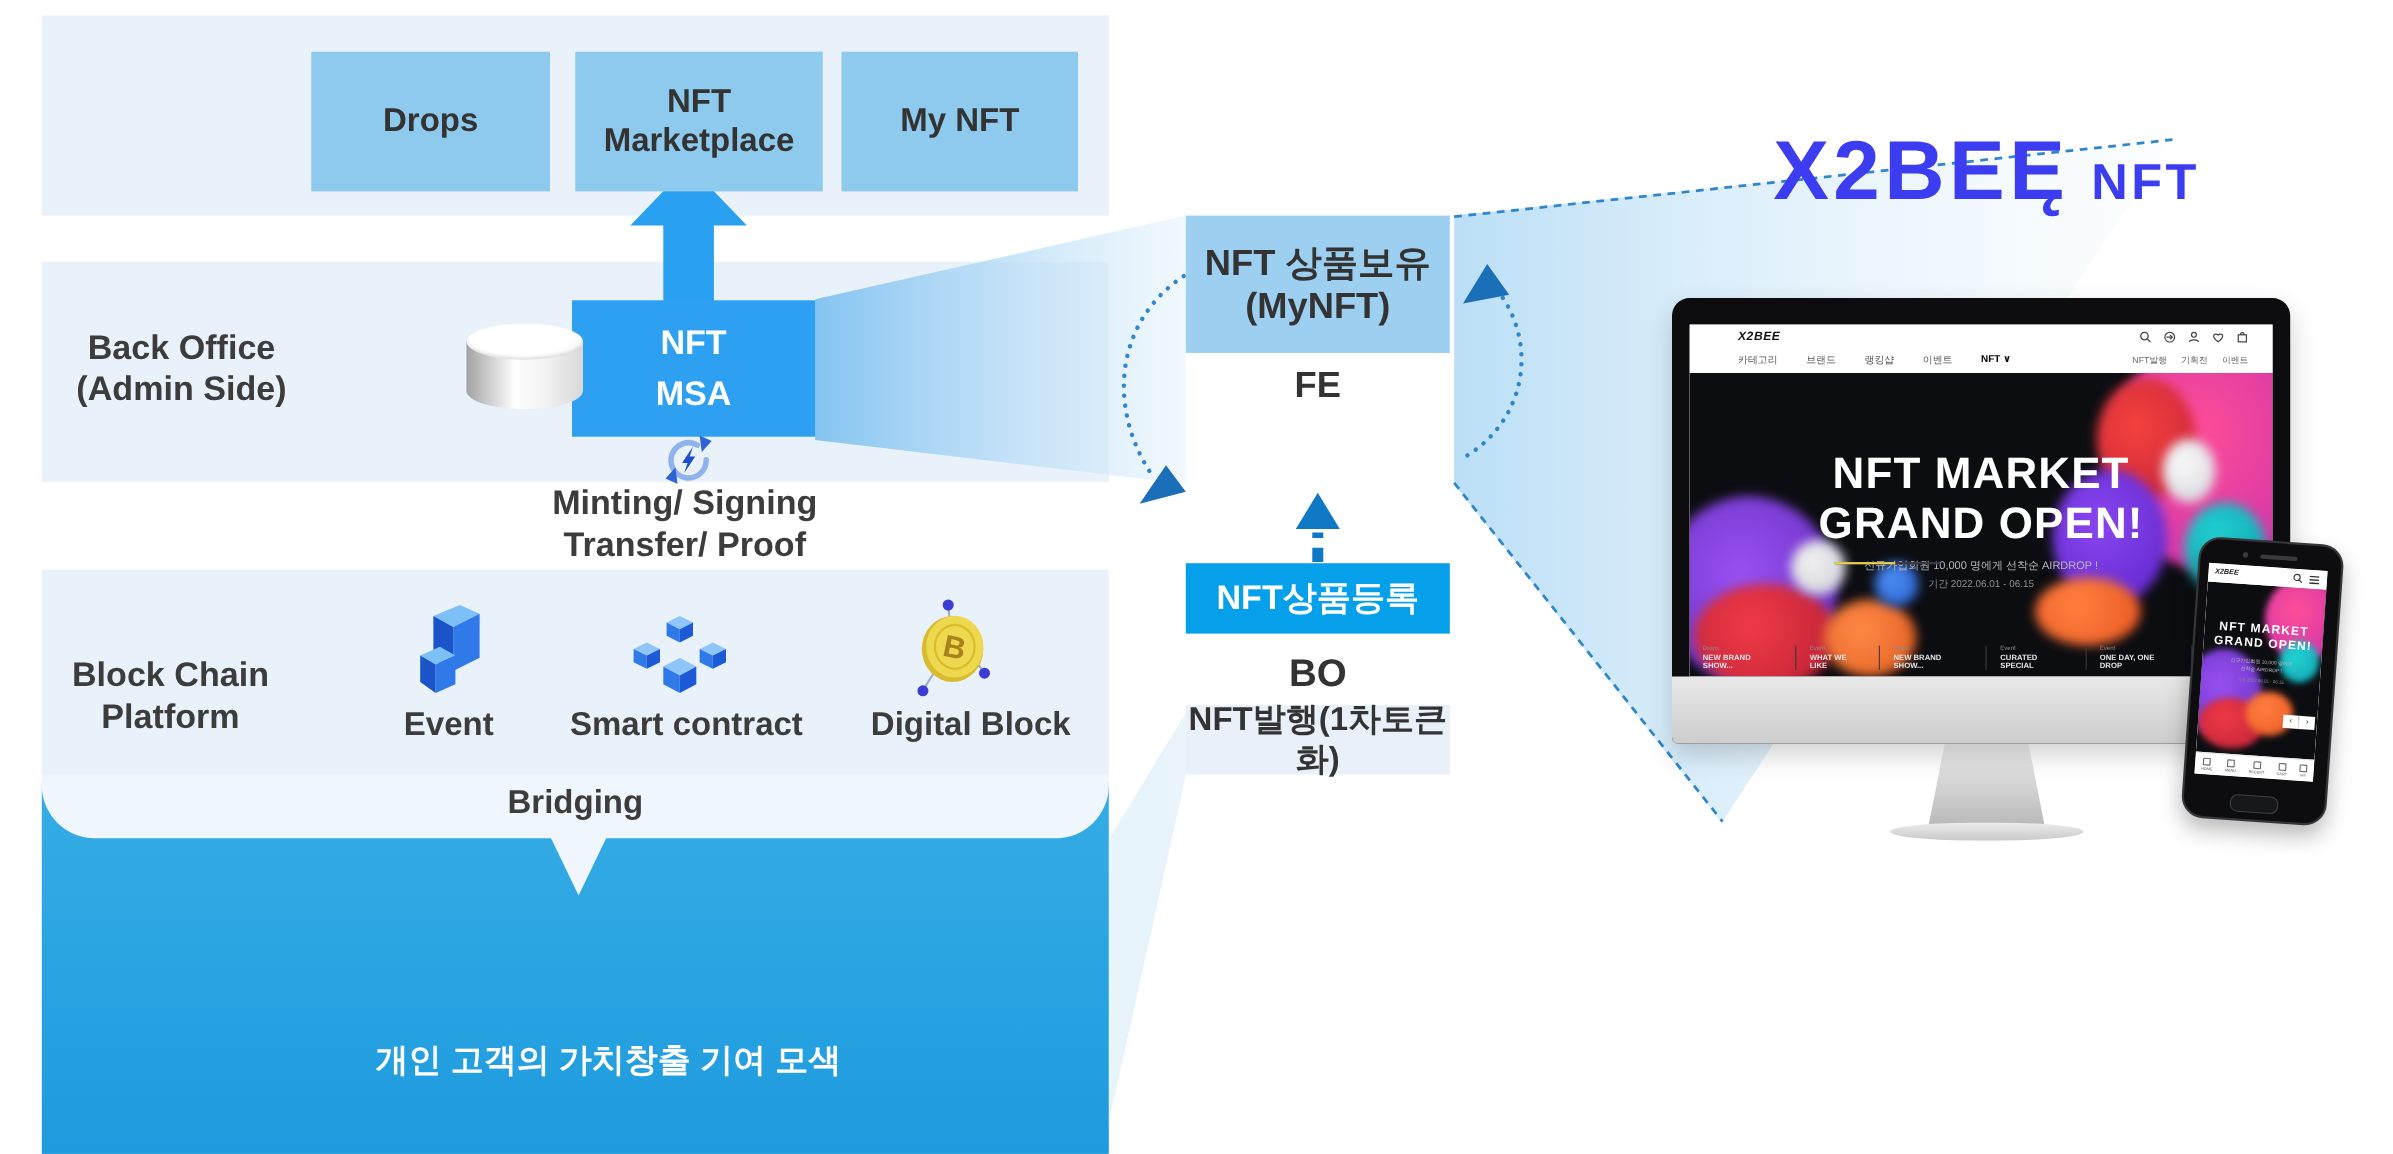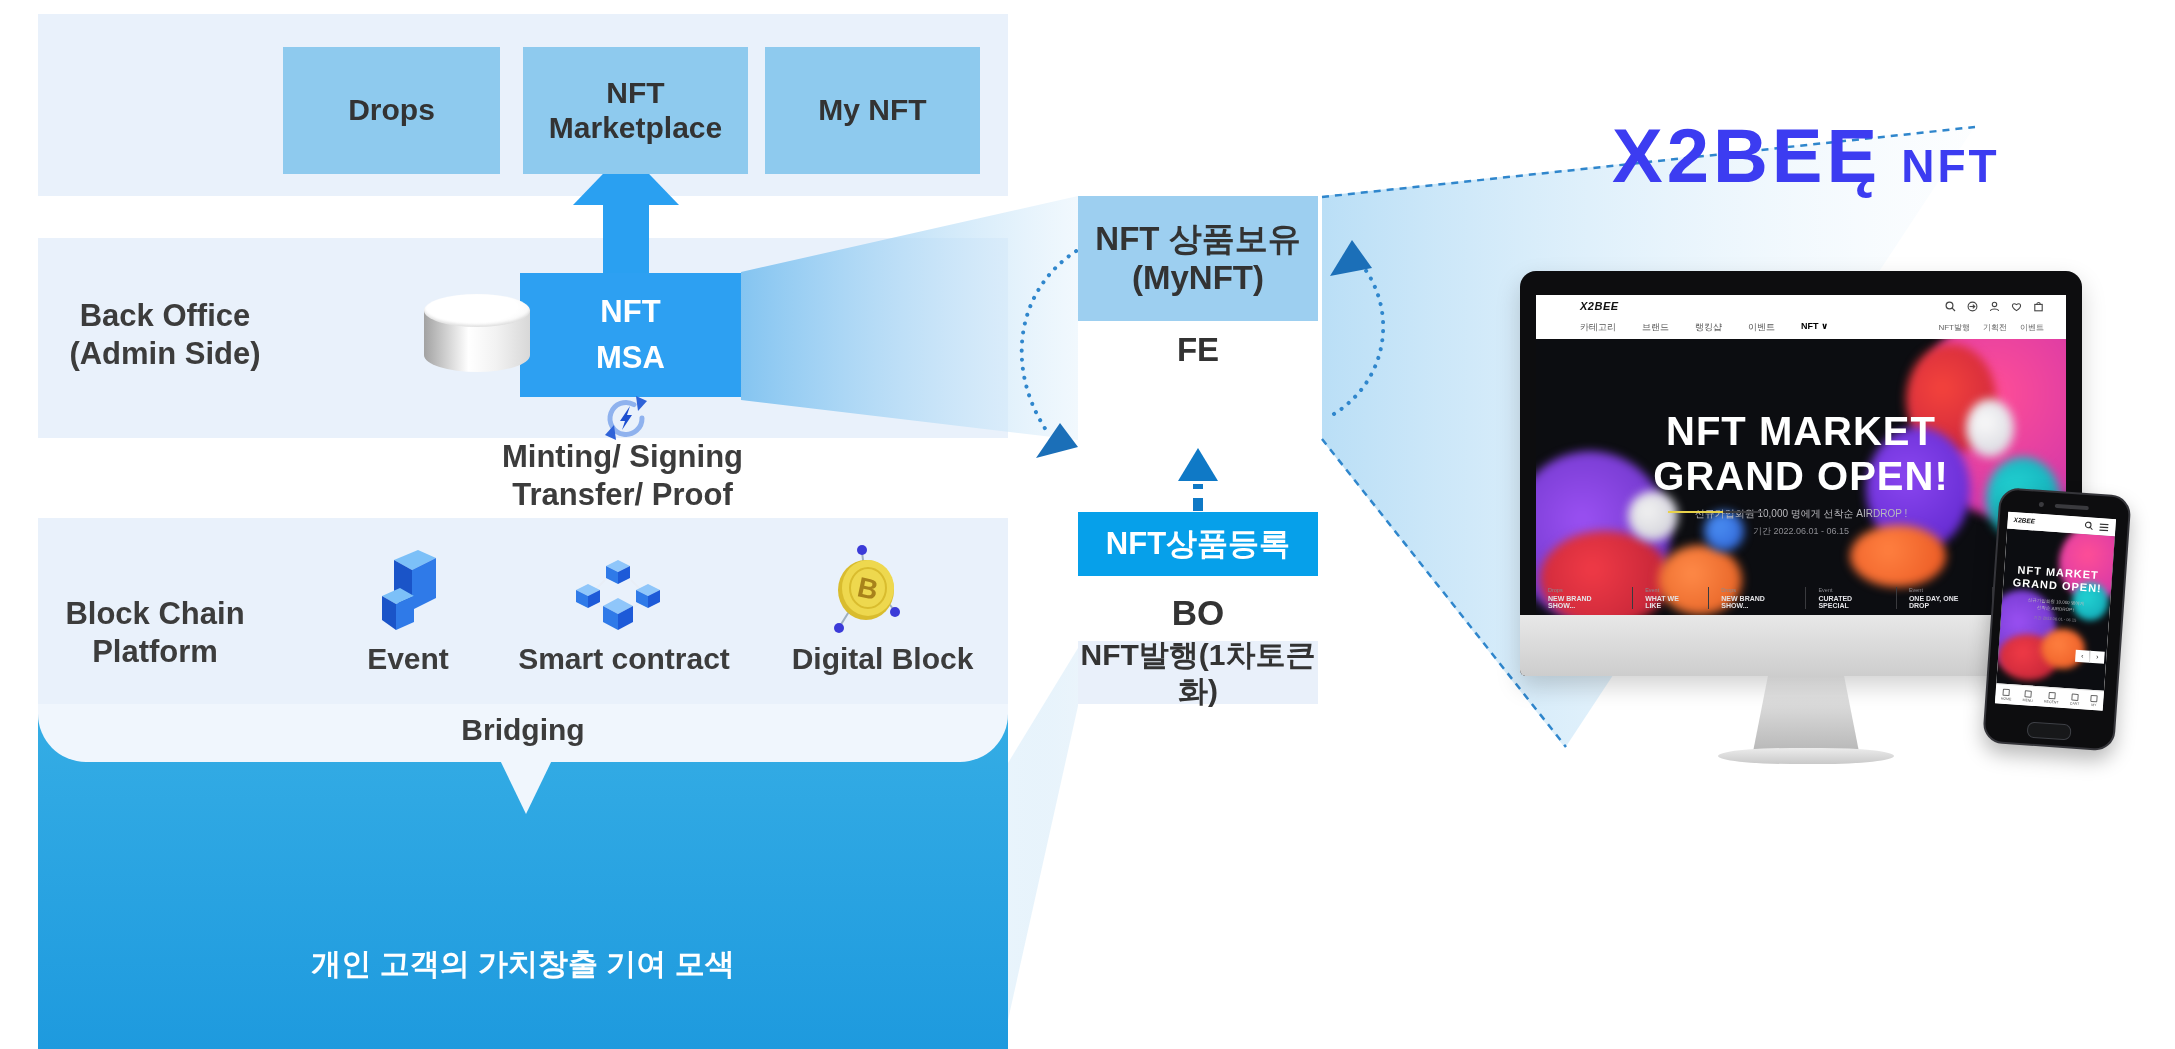--- a/index.html
+++ b/index.html
@@ -241,21 +241,21 @@
     <circle cx="11" cy="90" r="5" fill="#3b3bd8"></circle>
     <ellipse cx="38" cy="52" rx="28" ry="30" fill="#d9bc2e"></ellipse>
     <ellipse cx="40" cy="50" rx="26" ry="28" fill="#eed84e"></ellipse>
     <ellipse cx="40" cy="50" rx="18" ry="20" fill="none" stroke="#d9bc2e" stroke-width="2"></ellipse>
     <text x="40" y="60" text-anchor="middle" font-size="28" font-weight="bold" fill="#a8821a" transform="rotate(12 40 50)">B</text>
   </svg>
   <div class="iconlabel" style="left:760px;top:642px;width:245px;">Digital Block</div>
 
   <div class="iconlabel" style="left:398px;top:713px;width:250px;z-index:3;">Bridging</div>
 
-  <div class="bb-text" style="top:944px;font-size:30px;">개인 고객의 가치창출 기여 모색</div>
+  <div class="bb-text" style="top:944px;font-size:30px;padding-left:30px;">개인 고객의 가치창출 기여 모색</div>
 
   <div class="colbox preline" style="top:196px;height:125px;background:#9dcff0;font-size:33px;">NFT 상품보유
 (MyNFT)</div>
   <div class="colbox" style="top:321px;height:59px;background:#ffffff;font-size:33px;">FE</div>
   <div class="colbox" style="top:512px;height:64px;background:#06a0ea;color:#ffffff;font-size:31px;">NFT상품등록</div>
   <div class="colbox" style="top:590px;height:46px;background:transparent;font-size:35px;">BO</div>
   <div class="colbox" style="top:641px;height:63px;background:#e9f0fa;font-size:30px;">NFT발행(1차토큰화)</div>
 
   <div class="x2bee-logo">
     <span class="main">X2BEĘ</span>

